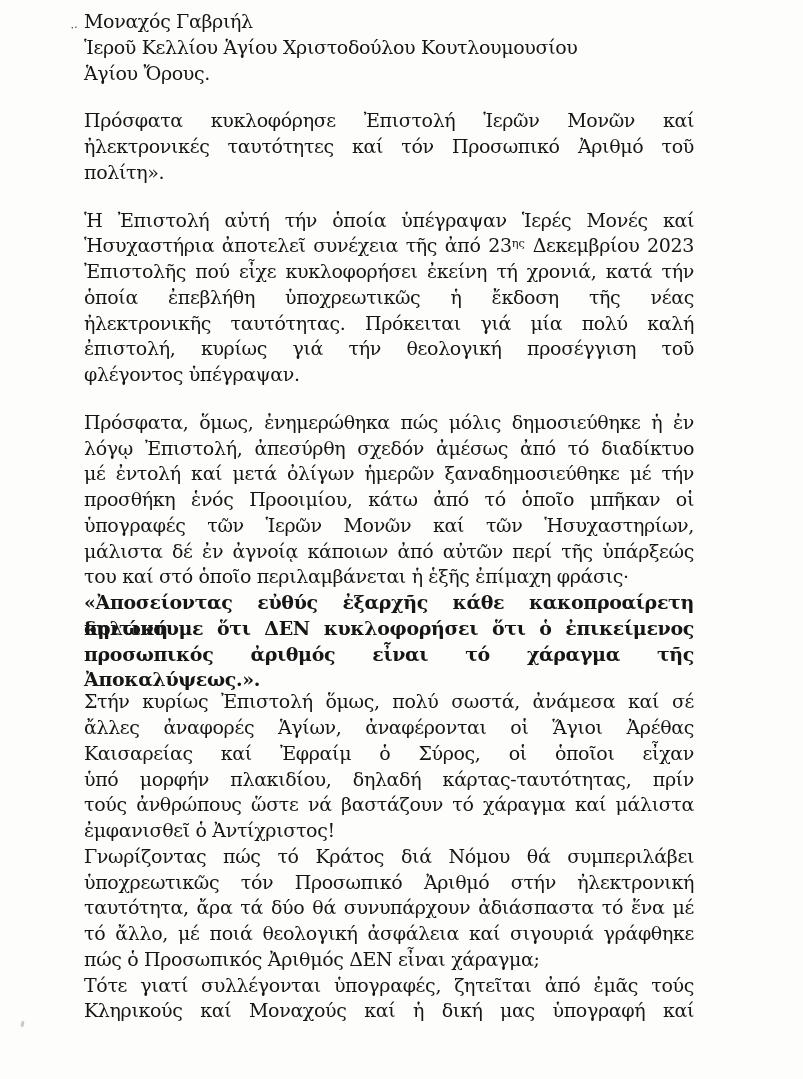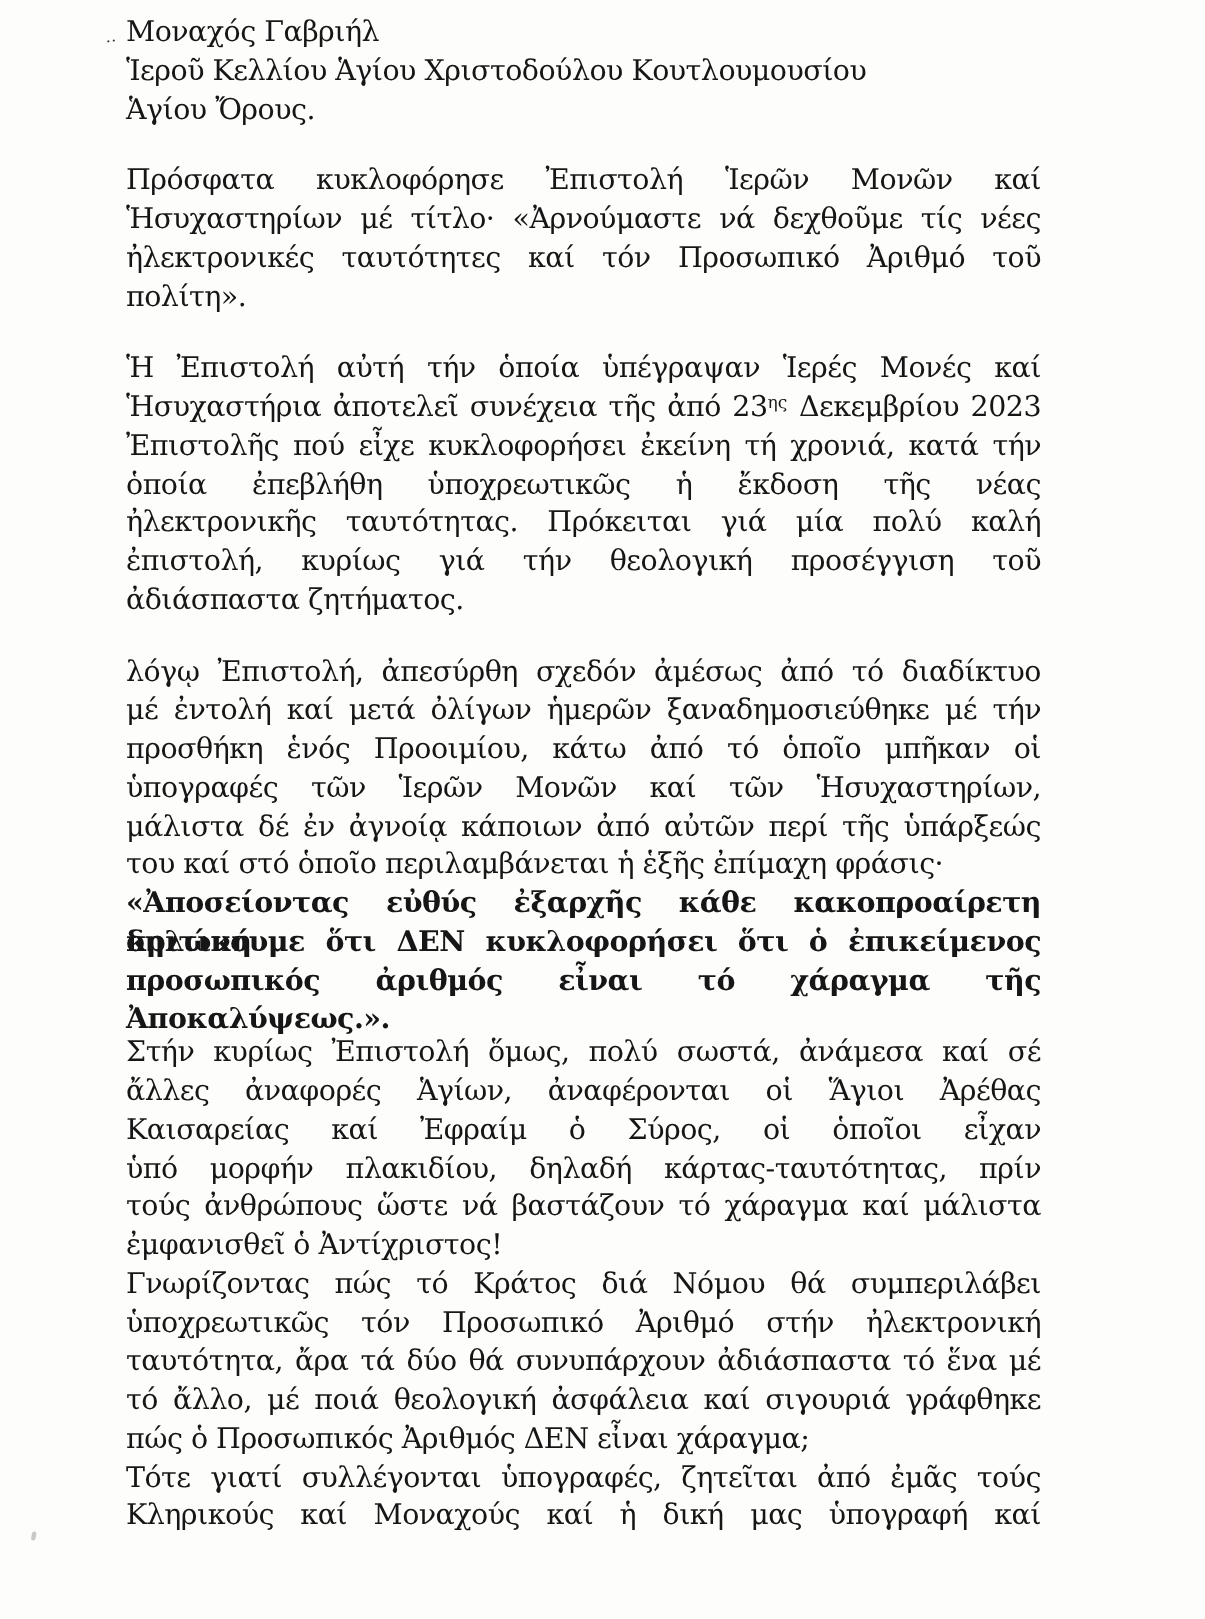--- a/index.html
+++ b/index.html
@@ -67,34 +67,34 @@
   <span class="scan-mark">‥</span>
   <span class="scan-speck"></span>
   <div class="letterhead" id="letterhead">
       <div class="line">Μοναχός Γαβριήλ</div>
       <div class="line">Ἱεροῦ Κελλίου Ἁγίου Χριστοδούλου Κουτλουμουσίου</div>
       <div class="line">Ἁγίου Ὄρους.</div>
     </div>
   <div class="body-text" id="doc-body">
       <div class="para spaced">
         <div class="line">Πρόσφατα κυκλοφόρησε Ἐπιστολή Ἱερῶν Μονῶν καί</div>
-        <div class="line">Ἡσυχαστηρίων μέ τίτλο· «Ἀρνούμαστε νά δεχθοῦμε τίς νέες</div>
         <div class="line">ἠλεκτρονικές ταυτότητες καί τόν Προσωπικό Ἀριθμό τοῦ</div>
         <div class="line end">πολίτη».</div>
       </div>
       <div class="para spaced">
         <div class="line">Ἡ Ἐπιστολή αὐτή τήν ὁποία ὑπέγραψαν Ἱερές Μονές καί</div>
         <div class="line">Ἡσυχαστήρια ἀποτελεῖ συνέχεια τῆς ἀπό 23<sup>ης</sup> Δεκεμβρίου 2023</div>
         <div class="line">Ἐπιστολῆς πού εἶχε κυκλοφορήσει ἐκείνη τή χρονιά, κατά τήν</div>
         <div class="line">ὁποία ἐπεβλήθη ὑποχρεωτικῶς ἡ ἔκδοση τῆς νέας</div>
         <div class="line">ἠλεκτρονικῆς ταυτότητας. Πρόκειται γιά μία πολύ καλή</div>
         <div class="line">ἐπιστολή, κυρίως γιά τήν θεολογική προσέγγιση τοῦ</div>
-        <div class="line end">ἀδιάσπαστα ζητήματος.</div>
+        <div class="line end">φλέγοντος ὑπέγραψαν.</div>
       </div>
       <div class="para spaced">
+        <div class="line">Πρόσφατα, ὅμως, ἐνημερώθηκα πώς μόλις δημοσιεύθηκε ἡ ἐν</div>
         <div class="line">λόγῳ Ἐπιστολή, ἀπεσύρθη σχεδόν ἀμέσως ἀπό τό διαδίκτυο</div>
         <div class="line">μέ ἐντολή καί μετά ὀλίγων ἡμερῶν ξαναδημοσιεύθηκε μέ τήν</div>
         <div class="line">προσθήκη ἑνός Προοιμίου, κάτω ἀπό τό ὁποῖο μπῆκαν οἱ</div>
         <div class="line">ὑπογραφές τῶν Ἱερῶν Μονῶν καί τῶν Ἡσυχαστηρίων,</div>
         <div class="line">μάλιστα δέ ἐν ἀγνοίᾳ κάποιων ἀπό αὐτῶν περί τῆς ὑπάρξεώς</div>
         <div class="line end">του καί στό ὁποῖο περιλαμβάνεται ἡ ἑξῆς ἐπίμαχη φράσις·</div>
       </div>
       <div class="para bold">
         <div class="line">«Ἀποσείοντας εὐθύς ἐξαρχῆς κάθε κακοπροαίρετη κριτική</div>
         <div class="line">δηλώνουμε ὅτι ΔΕΝ κυκλοφορήσει ὅτι ὁ ἐπικείμενος</div>

